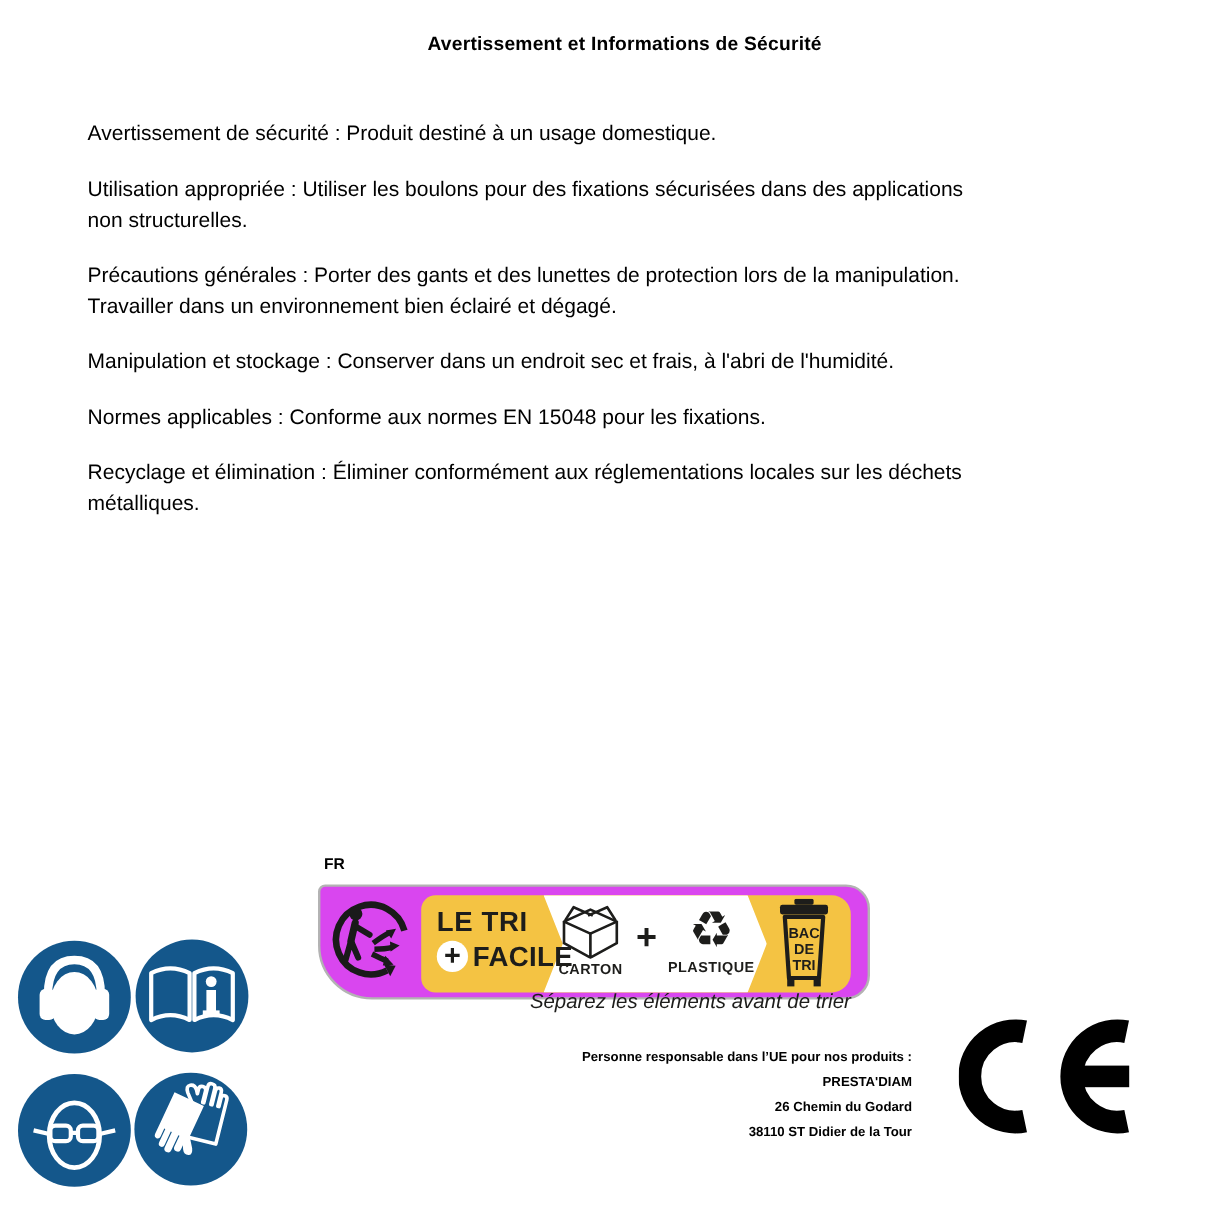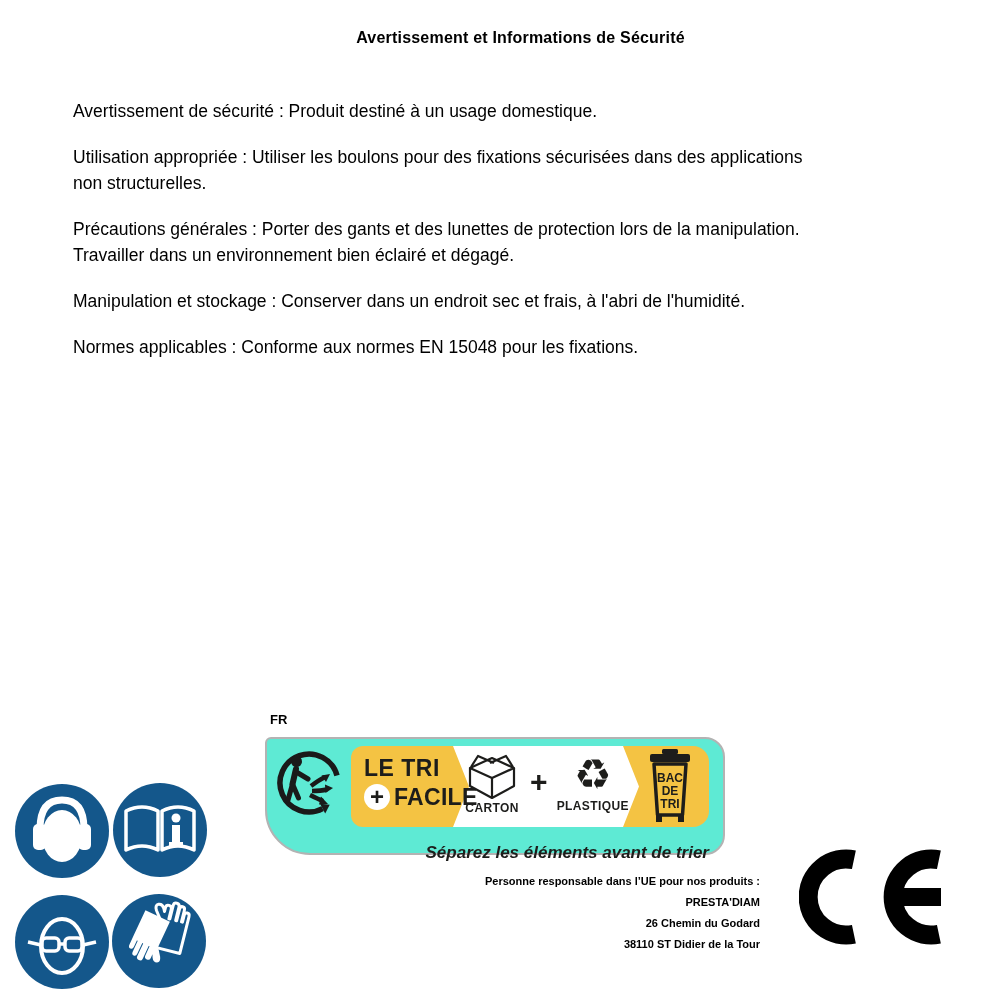--- a/index.html
+++ b/index.html
@@ -20,22 +20,22 @@
   .paragraphs p{margin:0 0 20px 0;white-space:pre-line;}
 
   .m-icon{position:absolute;width:96px;height:96px;}
   #icon-ear{left:14px;top:783px;}
   #icon-manual{left:112px;top:782px;}
   #icon-goggles{left:14px;top:894px;}
   #icon-gloves{left:111px;top:893px;}
 
   .fr-label{position:absolute;left:270px;top:712px;font-weight:bold;font-size:13px;}
   .banner{
-    position:absolute;left:265px;top:737px;width:460px;height:118px;box-sizing:border-box;
-    background:#5eead4;border:2px solid #b3b3b3;border-radius:6px 20px 20px 45px;
+    position:absolute;left:265px;top:737px;width:460px;height:96px;box-sizing:border-box;
+    background:#d946ef;border:2px solid #b3b3b3;border-radius:6px 20px 20px 45px;
   }
   .triman{position:absolute;left:8px;top:7px;width:72px;height:72px;}
   .yellow-band{
     position:absolute;left:84px;top:7px;width:358px;height:81px;
     background:var(--banner-yellow);border-radius:12px 16px 16px 12px;
   }
   .gap-shape{position:absolute;left:102px;top:0;width:186px;height:81px;display:block;}
   .letri{position:absolute;left:13px;top:11px;width:100px;color:var(--ink);line-height:1;}
   .letri .l1{font-weight:bold;font-size:23px;letter-spacing:.5px;}
   .letri .l2{display:flex;align-items:center;margin-top:4px;}
@@ -49,21 +49,21 @@
     position:absolute;left:102px;top:0;width:186px;height:81px;
     display:flex;align-items:flex-start;justify-content:center;gap:9px;padding-top:7px;box-sizing:border-box;
   }
   .mat-col{display:flex;flex-direction:column;align-items:center;}
   .mat-label{font-weight:bold;font-size:12px;letter-spacing:.4px;color:var(--ink);margin-top:2px;}
   .mat-plus{font-weight:bold;font-size:30px;color:var(--ink);margin-top:12px;}
   .recycle-glyph{font-size:42px;line-height:44px;color:#1d1d1b;height:44px;}
   .bin{position:absolute;left:296px;top:3px;width:46px;height:74px;}
   .bin text{font-family:"Liberation Sans",sans-serif;font-weight:bold;font-size:12px;}
   .tagline{
-    position:absolute;right:14px;top:104px;font-style:italic;font-weight:bold;
+    position:absolute;right:14px;top:86px;font-style:italic;font-weight:normal;
     font-size:17px;color:var(--ink);white-space:nowrap;
   }
   .responsible{
     position:absolute;left:240px;top:871px;width:520px;text-align:right;
     font-weight:bold;font-size:11px;line-height:21px;
   }
   .ce{position:absolute;left:799px;top:847px;width:147px;height:100px;}
 </style>
 </head>
 <body>
@@ -71,20 +71,22 @@
 <div class="title">Avertissement et Informations de Sécurité</div>
 
 <div class="paragraphs">
     <p>Avertissement de sécurité : Produit destiné à un usage domestique.</p>
     <p>Utilisation appropriée : Utiliser les boulons pour des fixations sécurisées dans des applications
 non structurelles.</p>
     <p>Précautions générales : Porter des gants et des lunettes de protection lors de la manipulation.
 Travailler dans un environnement bien éclairé et dégagé.</p>
     <p>Manipulation et stockage : Conserver dans un endroit sec et frais, à l'abri de l'humidité.</p>
     <p>Normes applicables : Conforme aux normes EN 15048 pour les fixations.</p>
+    <p>Recyclage et élimination : Éliminer conformément aux réglementations locales sur les déchets
+métalliques.</p>
   </div>
 
 <svg id="icon-ear" class="m-icon" viewBox="0 0 96 96">
   <circle cx="48" cy="48" r="47" style="fill:var(--icon-blue)"></circle>
   <ellipse cx="48" cy="53" rx="20" ry="26" fill="#fff"></ellipse>
   <path d="M26,46 Q26,17 48,17 Q70,17 70,46" fill="none" stroke="#fff" stroke-width="7"></path>
   <rect x="19" y="41" width="13" height="26" rx="5" fill="#fff"></rect>
   <rect x="64" y="41" width="13" height="26" rx="5" fill="#fff"></rect>
 </svg>
 

